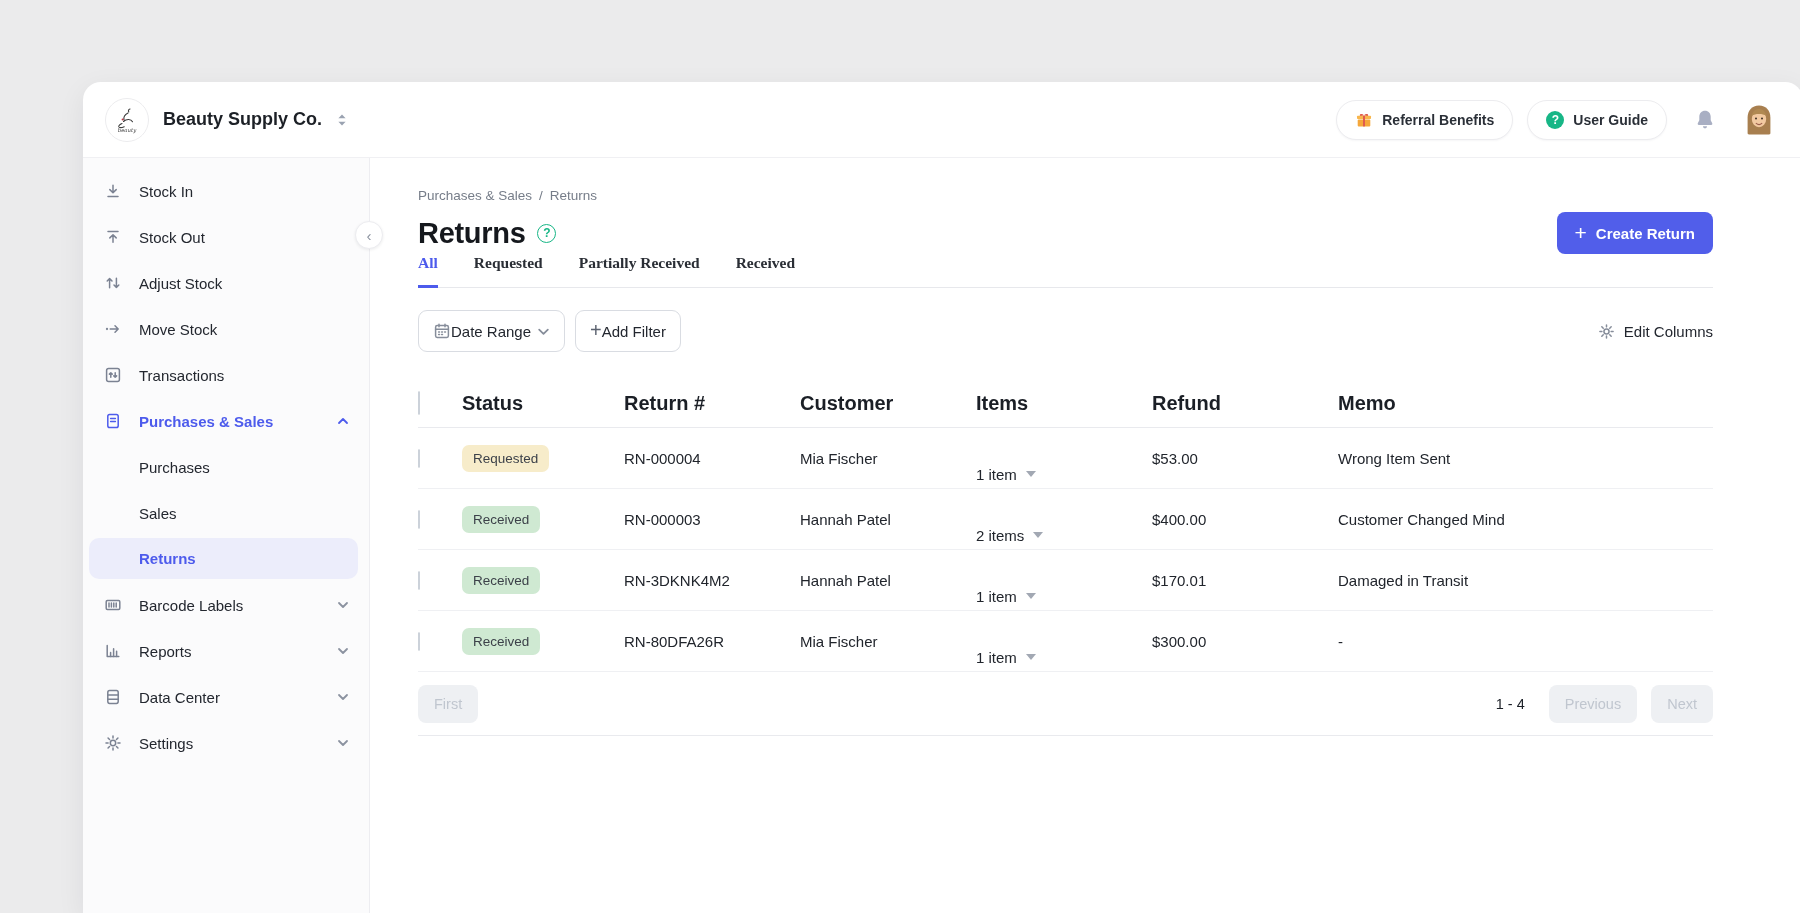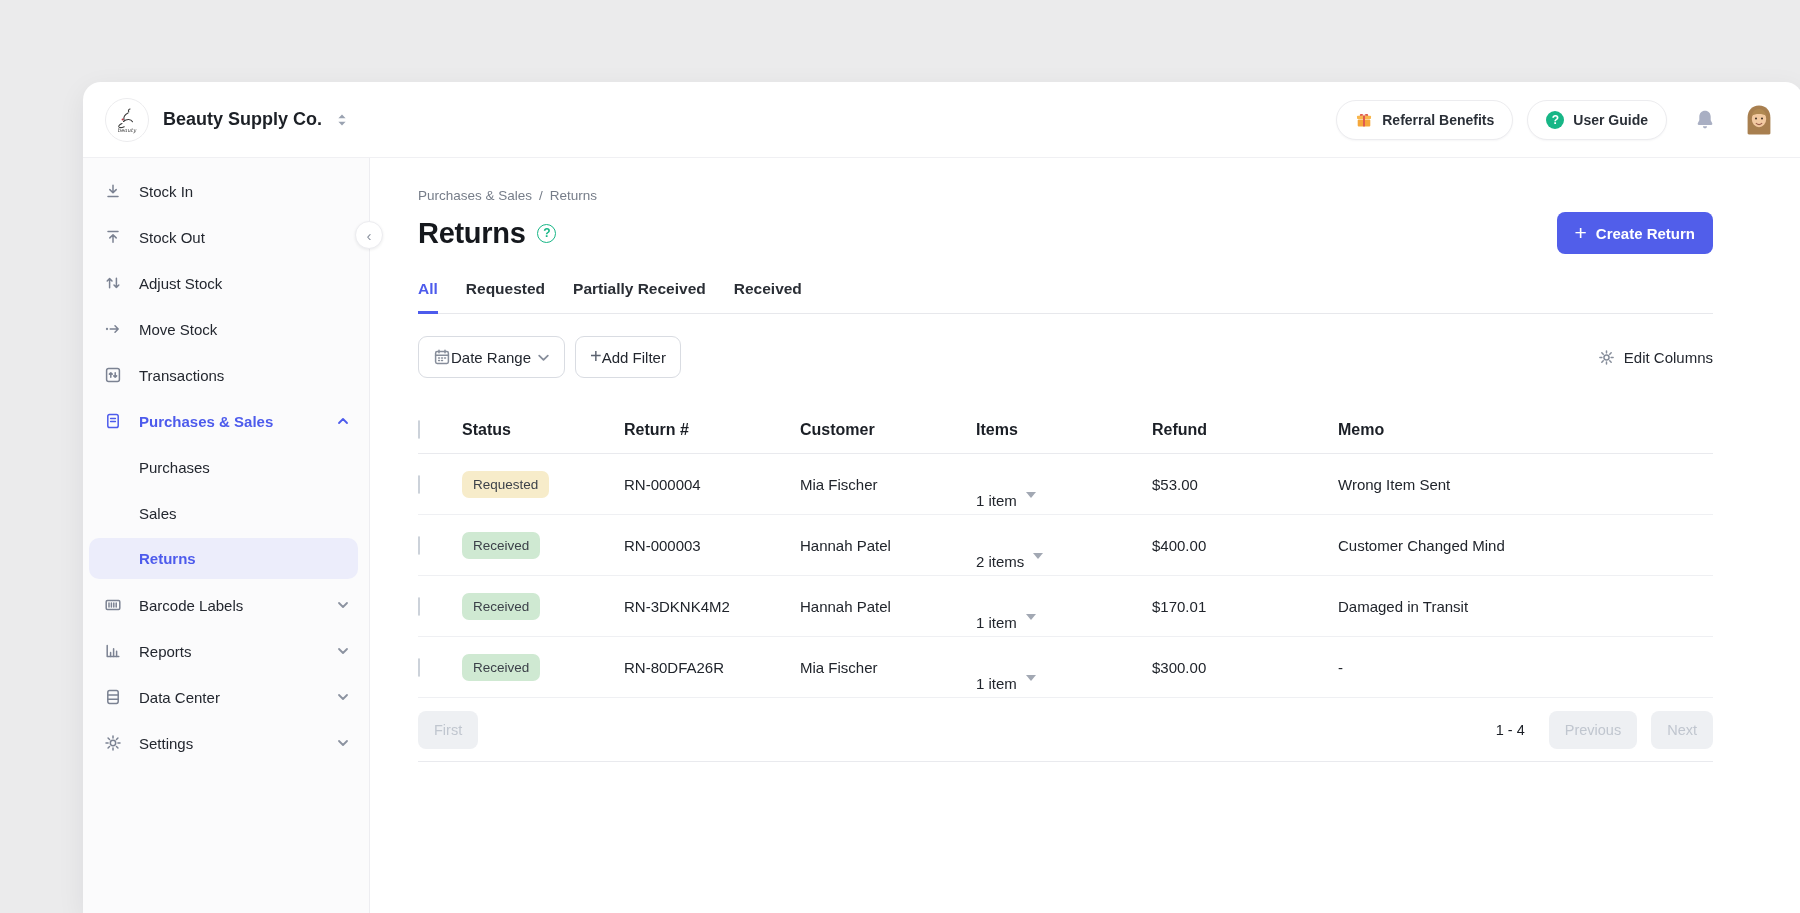--- a/index.html
+++ b/index.html
@@ -56,48 +56,48 @@
   .page-title { font-size:29px; font-weight:700; color:#15181d; letter-spacing:-.3px; }
   .help-circle { width:19px; height:19px; margin-left:12px; border-radius:50%;
     border:1.6px solid #17b686; color:#17b686; font-size:12px; font-weight:700;
     display:flex; align-items:center; justify-content:center; cursor:pointer; }
   .create-btn { margin-left:auto; height:42px; background:#515eea; color:#fff;
     border:none; border-radius:8px; padding:0 18px; font-size:15px; font-weight:600;
     display:flex; align-items:center; gap:9px; cursor:pointer;
     font-family:"Liberation Sans", sans-serif; }
   .create-btn .plus { font-size:21px; font-weight:400; line-height:1; margin-top:-2px; }
 
-  .tabs { margin-top:26px; display:flex; gap:28px; border-bottom:1px solid #e7e8ec; }
+  .tabs { display:flex; gap:36px; border-bottom:1px solid #e7e8ec;font-family:Liberation Serif, serif; }
   .tab { padding-bottom:13px; font-size:15.5px; font-weight:700; color:#2a2e35;
     border-bottom:3px solid transparent; margin-bottom:-1px; cursor:pointer; }
   .tab.active { color:#4d5bec; border-bottom-color:#4d5bec; }
 
   .filter-row { margin-top:22px; display:flex; align-items:center; }
   .outline-btn { height:42px; background:#fff; border:1px solid #d9dce2; border-radius:9px;
     padding:0 14px; display:flex; align-items:center; font-size:15px; color:#23272f;
     cursor:pointer; font-family:"Liberation Sans", sans-serif; }
   .outline-btn + .outline-btn { margin-left:10px; }
   .edit-columns { margin-left:auto; display:flex; align-items:center; gap:9px;
     font-size:15px; color:#23272f; cursor:pointer; }
   .icon-gray { color:#868d9a; display:flex; }
 
   
   .table { margin-top:28px; }
   .tr { display:grid; grid-template-columns:44px 162px 176px 176px 176px 186px 1fr;
     align-items:center; }
-  .tr.head { height:48px; font-size:16px; font-weight:700; color:#1b1f26;
+  .tr.head { height:48px; font-size:20px; font-weight:700; color:#1b1f26;
     border-bottom:1px solid #e9eaee; }
   .tr.row { height:61px; border-bottom:1px solid #eff0f3; font-size:15px; color:#21252c; }
   .checkbox { width:18px; height:18px; border:1.6px solid #ccd2da; border-radius:5px;
     background:#fff; cursor:pointer; }
   .badge { display:inline-block; padding:6px 11px; border-radius:7px; font-size:13.5px;
     font-weight:500; color:#3c4149; }
   .badge[data-variant="yellow"] { background:#f7ecca; }
   .badge[data-variant="green"]  { background:#cfe9d2; }
-  .items-cell { display:flex; align-items:flex-start; gap:9px; cursor:pointer;margin-top:32px; }
+  .items-cell { display:flex; align-items:center; gap:9px; cursor:pointer;margin-top:32px; }
   .tri-down { width:0; height:0; border-left:5px solid transparent;
     border-right:5px solid transparent; border-top:6px solid #a2a8b3; }
 
   
   .pagination { height:64px; display:flex; align-items:center; border-bottom:1px solid #e9eaee; }
   .pg-btn { height:38px; background:#eef0f3; color:#c0c6cf; border:none; border-radius:8px;
     padding:0 16px; font-size:14.5px; font-weight:500; cursor:default;
     font-family:"Liberation Sans", sans-serif; }
   .pg-spacer { flex:1; }
   .pg-range { font-size:14.5px; color:#1b1f26; margin-right:24px; }

